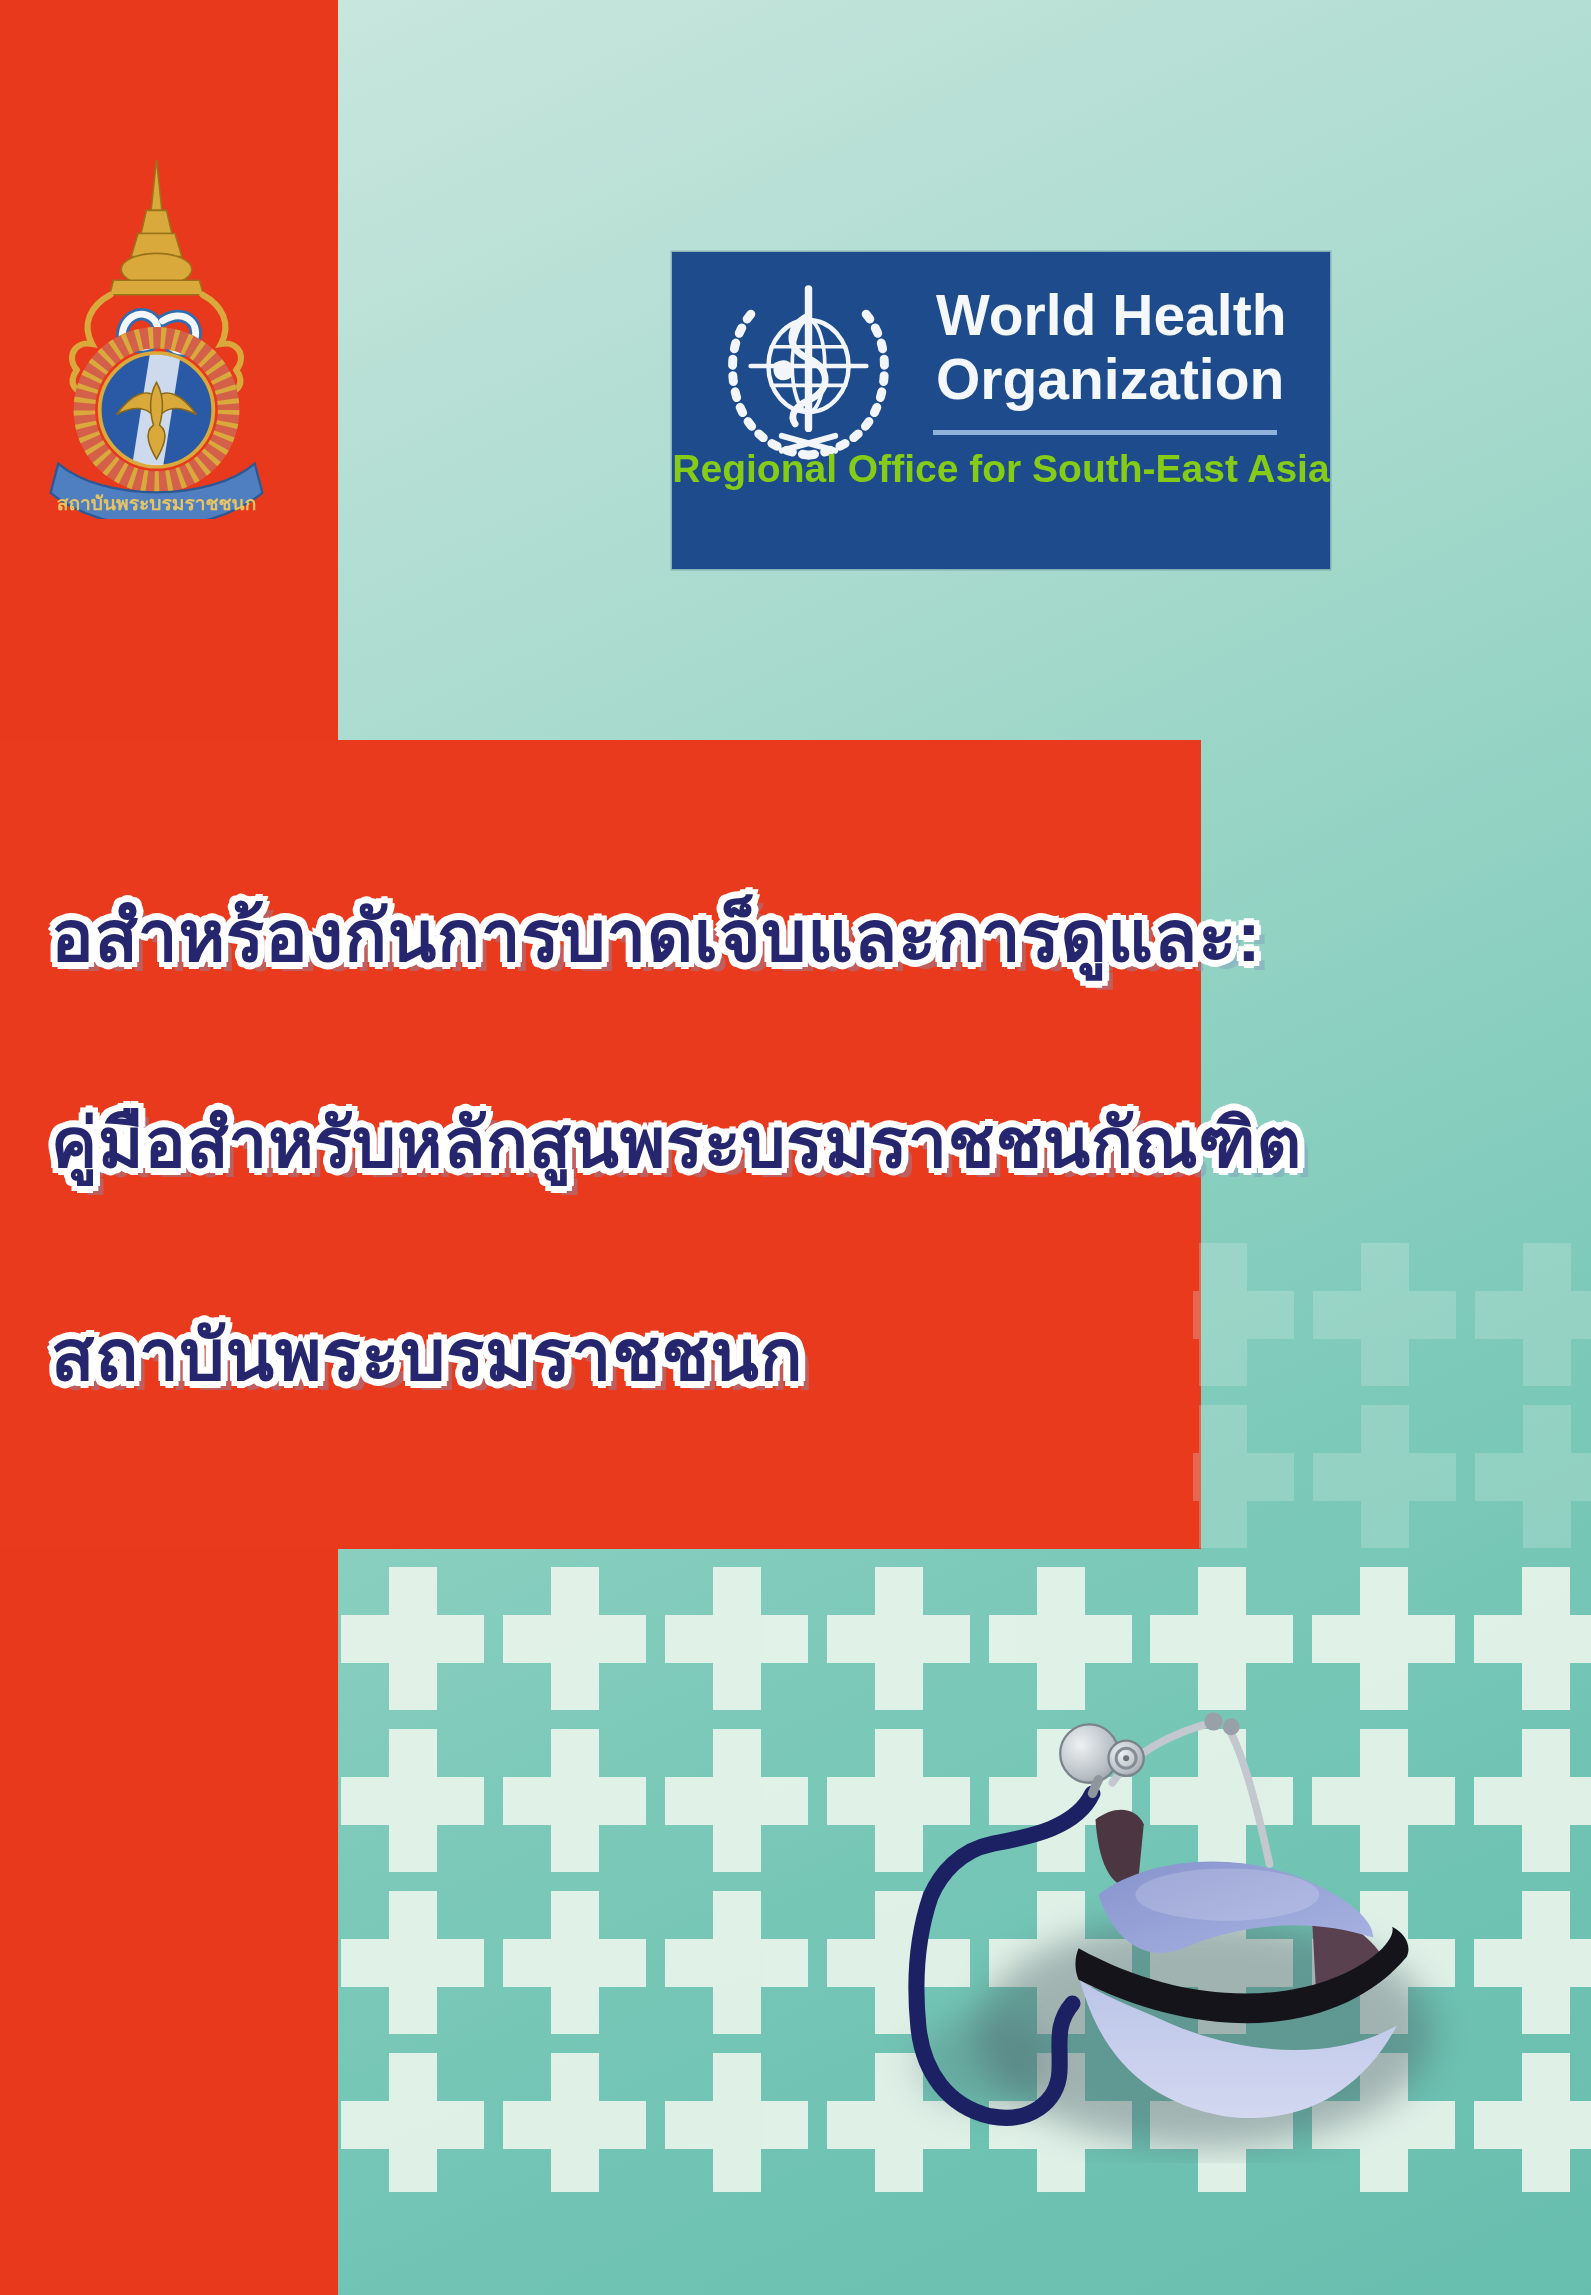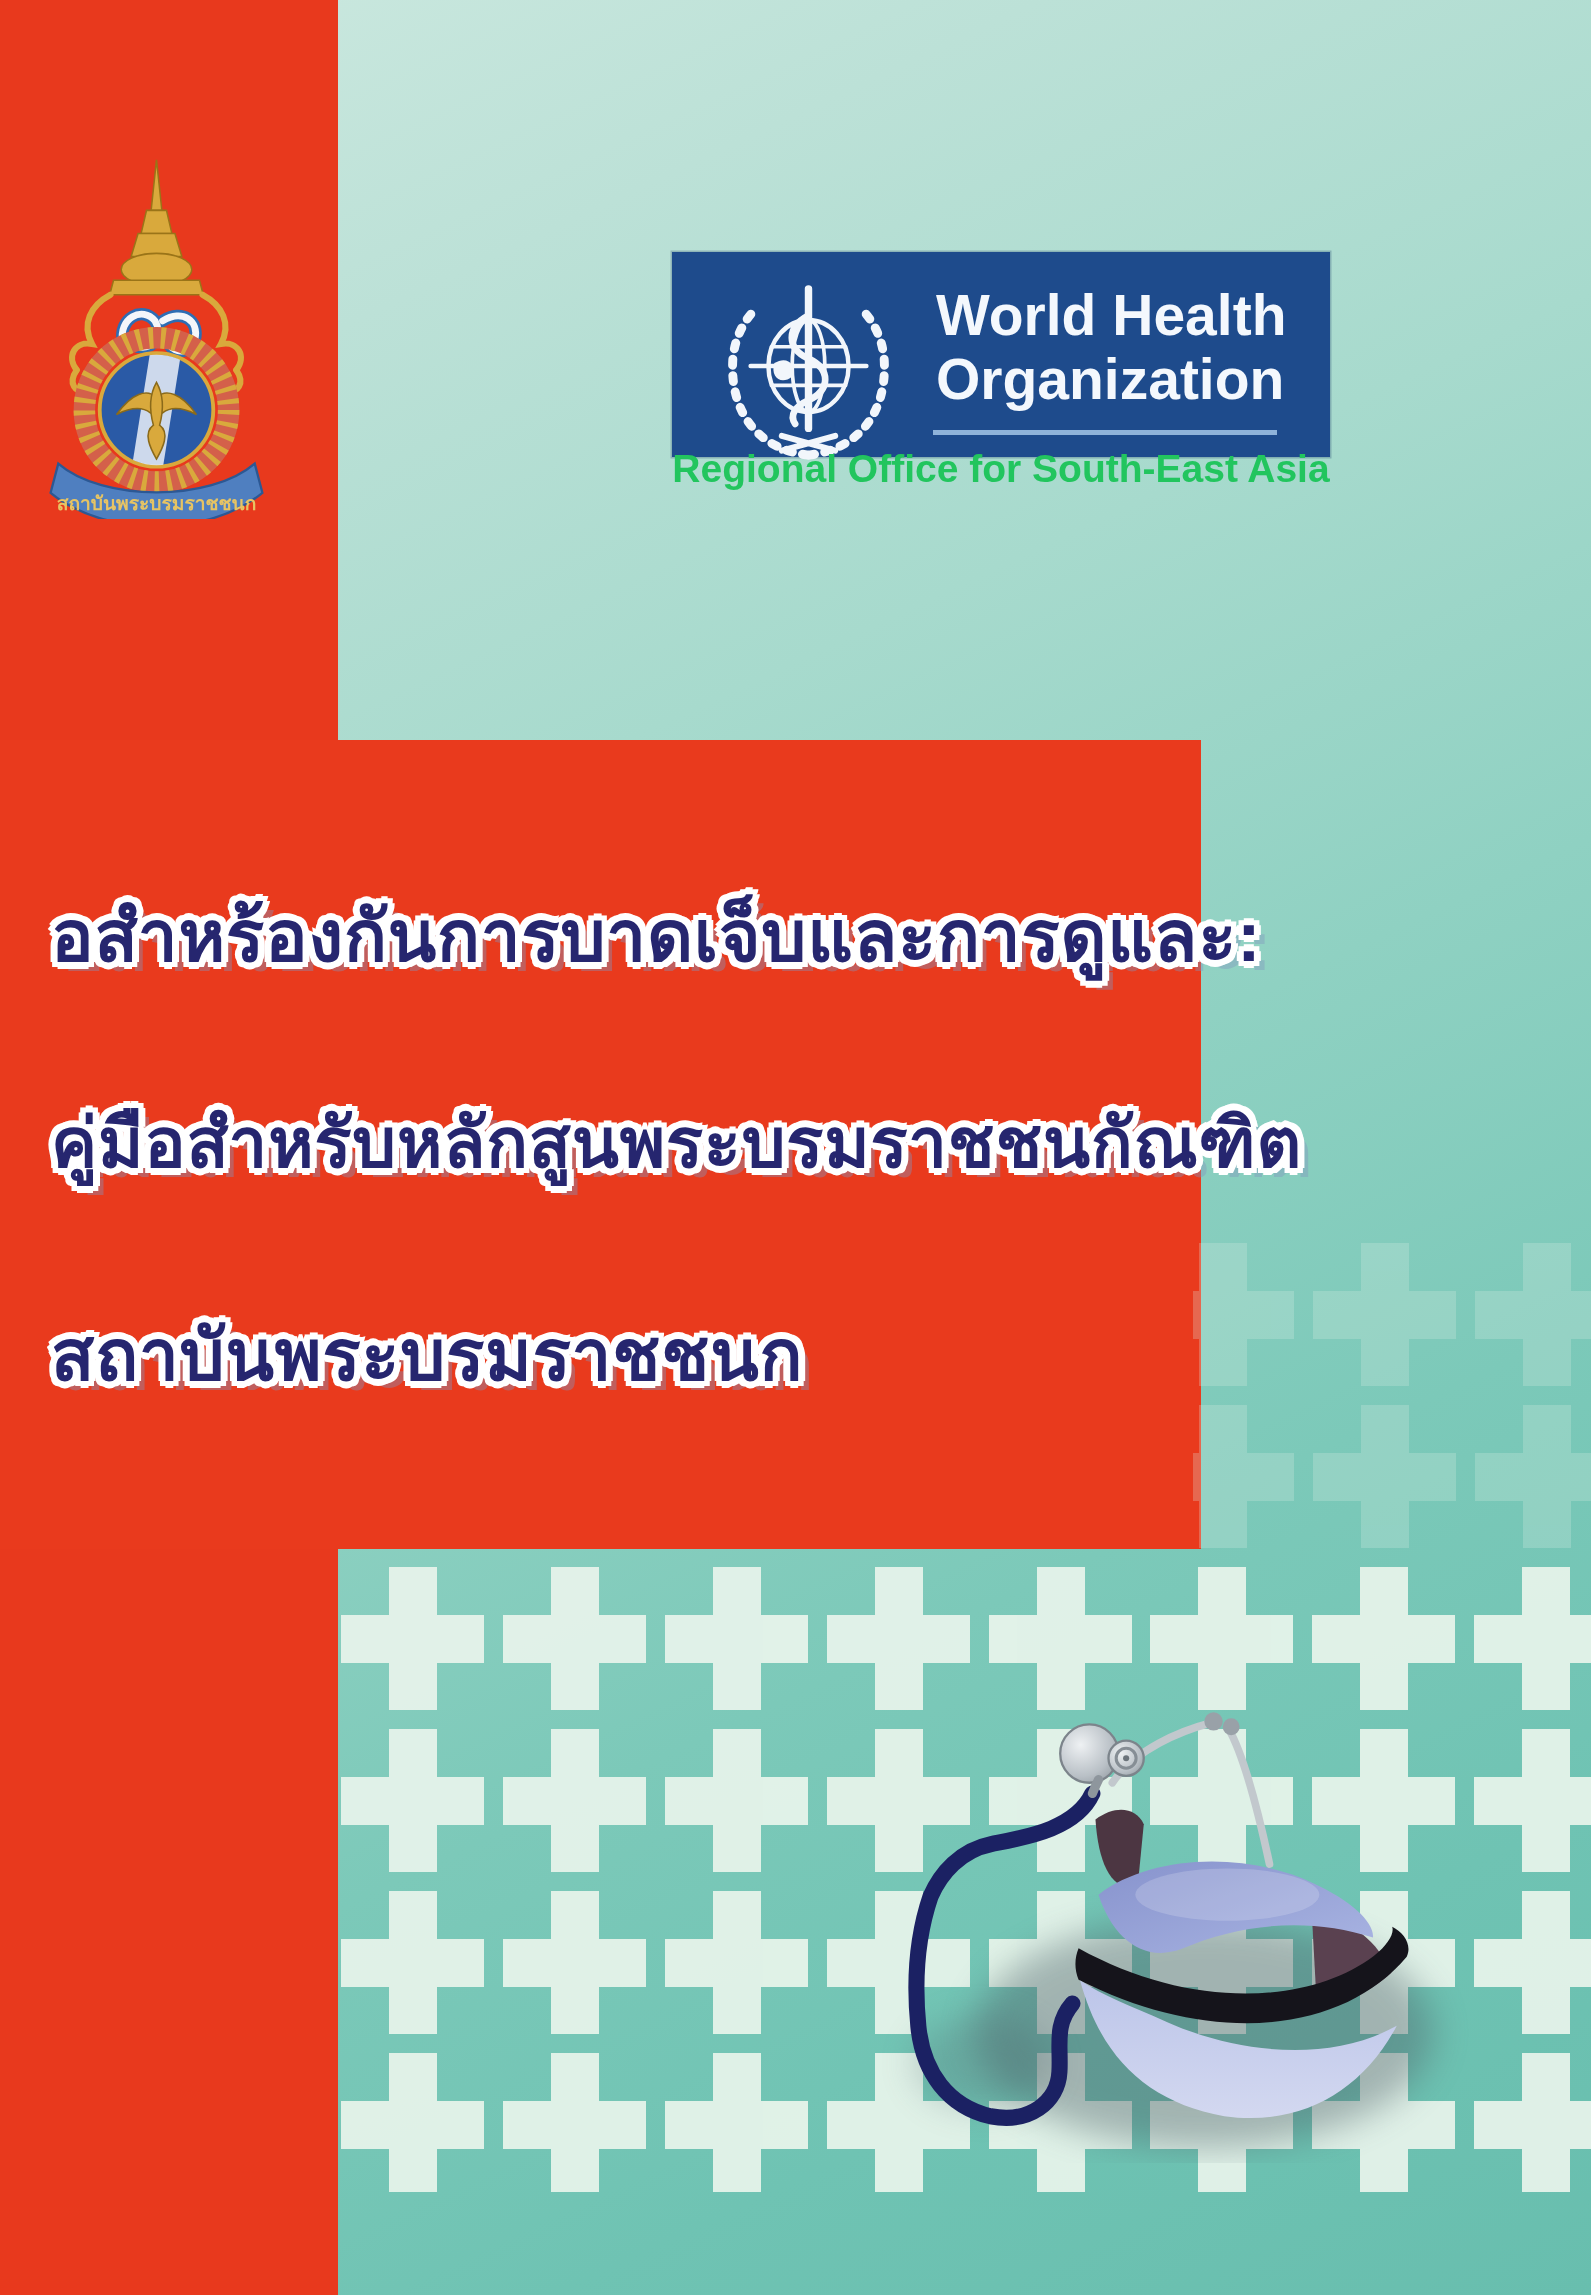--- a/index.html
+++ b/index.html
@@ -5,25 +5,25 @@
   html,body{margin:0;padding:0;background:#ffffff;}
   #cover{
     position:relative;width:1591px;height:2295px;overflow:hidden;
     font-family:"Liberation Sans","DejaVu Sans",sans-serif;
     background:linear-gradient(155deg,#cde9e0 0%,#bce1d7 16%,#a7dacd 34%,#8fd1c2 52%,#7cc9b9 68%,#6fc3b3 84%,#68beae 100%);
   }
   
   .red-strip{position:absolute;left:0;top:0;width:338px;height:2295px;background:#e8391d;}
   .red-block{position:absolute;left:0;top:740px;width:1201px;height:809px;background:#e93a1d;}
   
-  .who-banner{position:absolute;left:672px;top:252px;width:658px;height:205px;background:#1e4b8c;box-shadow:0 0 0 1.5px rgba(20,50,100,.25);}
+  .who-banner{position:absolute;left:672px;top:252px;width:658px;height:317px;background:#1e4b8c;box-shadow:0 0 0 1.5px rgba(20,50,100,.25);}
   .who-emblem{position:absolute;left:40px;top:21.5px;width:193px;height:193px;}
   .who-titles{position:absolute;left:264px;top:31px;line-height:64px;font-size:57px;font-weight:bold;color:#f4f8fd;letter-spacing:0px;white-space:nowrap;}
   .who-divider{position:absolute;left:261px;top:178px;width:344px;height:5.4px;background:#8fb3da;}
-  .who-region{position:absolute;left:0;width:100%;top:195px;text-align:center;font-size:39px;font-weight:bold;color:#22c55e;white-space:nowrap;}
+  .who-region{position:absolute;left:0;width:100%;top:195px;text-align:center;font-size:39px;font-weight:bold;color:#84cc16;white-space:nowrap;}
   
   .title-line{
     position:absolute;left:51px;white-space:nowrap;font-weight:bold;color:#26266f;
     letter-spacing:0.8px;
     text-shadow:
       -5.4px -5.4px 0 #ffffff, 5.4px -5.4px 0 #ffffff, -5.4px 5.4px 0 #ffffff, 5.4px 5.4px 0 #ffffff,
       -7px 0 0 #ffffff, 7px 0 0 #ffffff, 0 -7px 0 #ffffff, 0 7px 0 #ffffff,
       10.7px 9.2px 0 rgba(130,150,190,0.40);
   }
   #title-1{top:879px;font-size:71px;}

